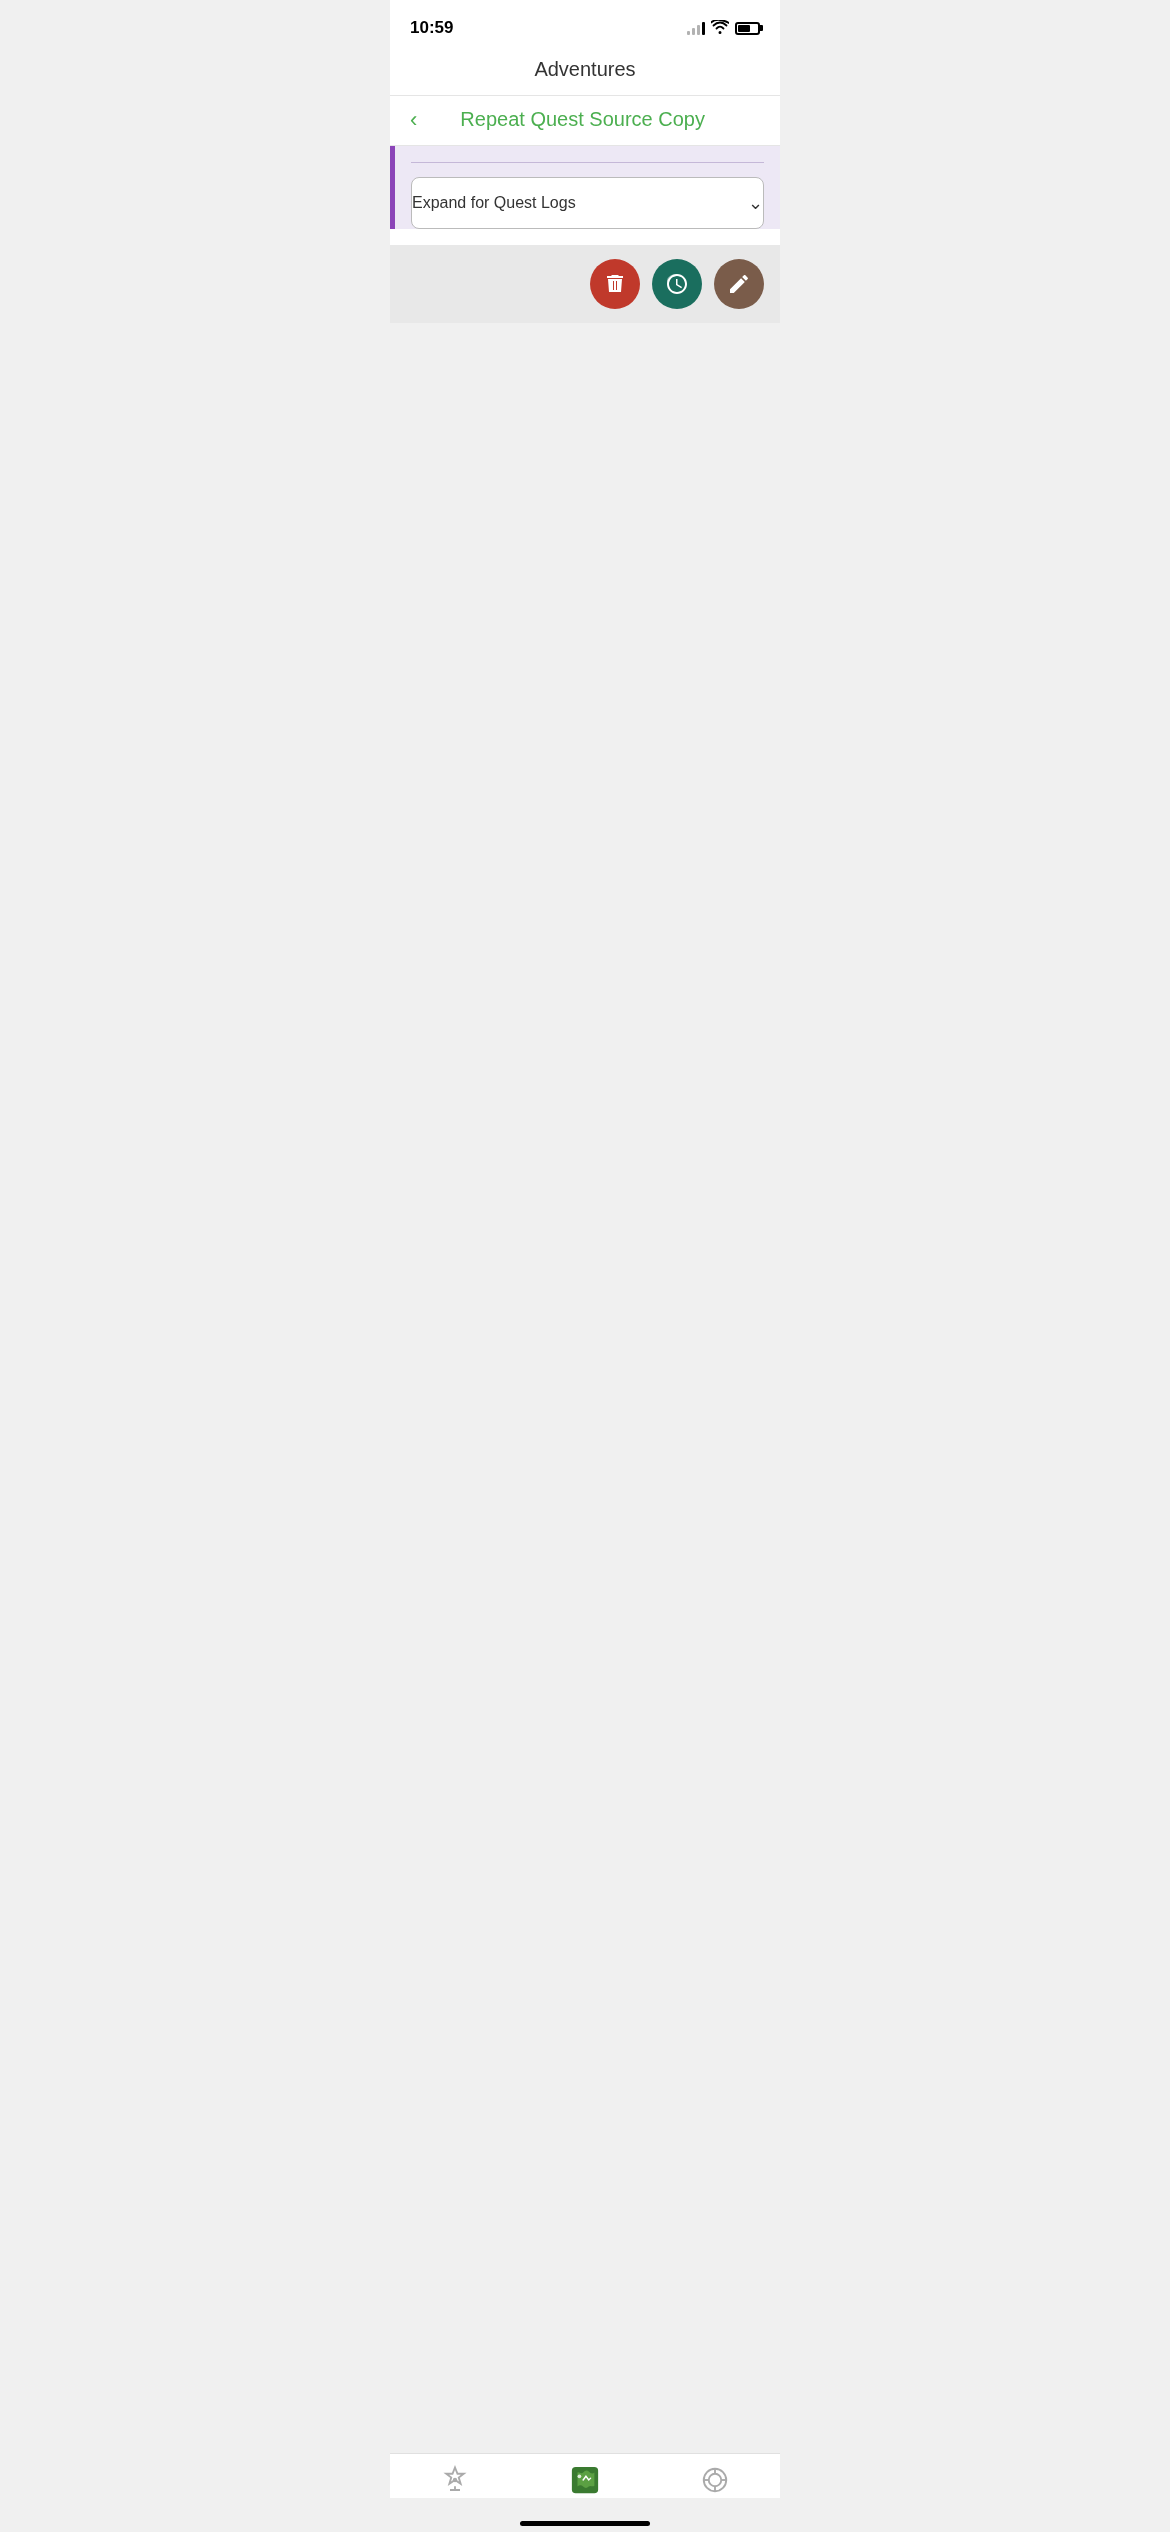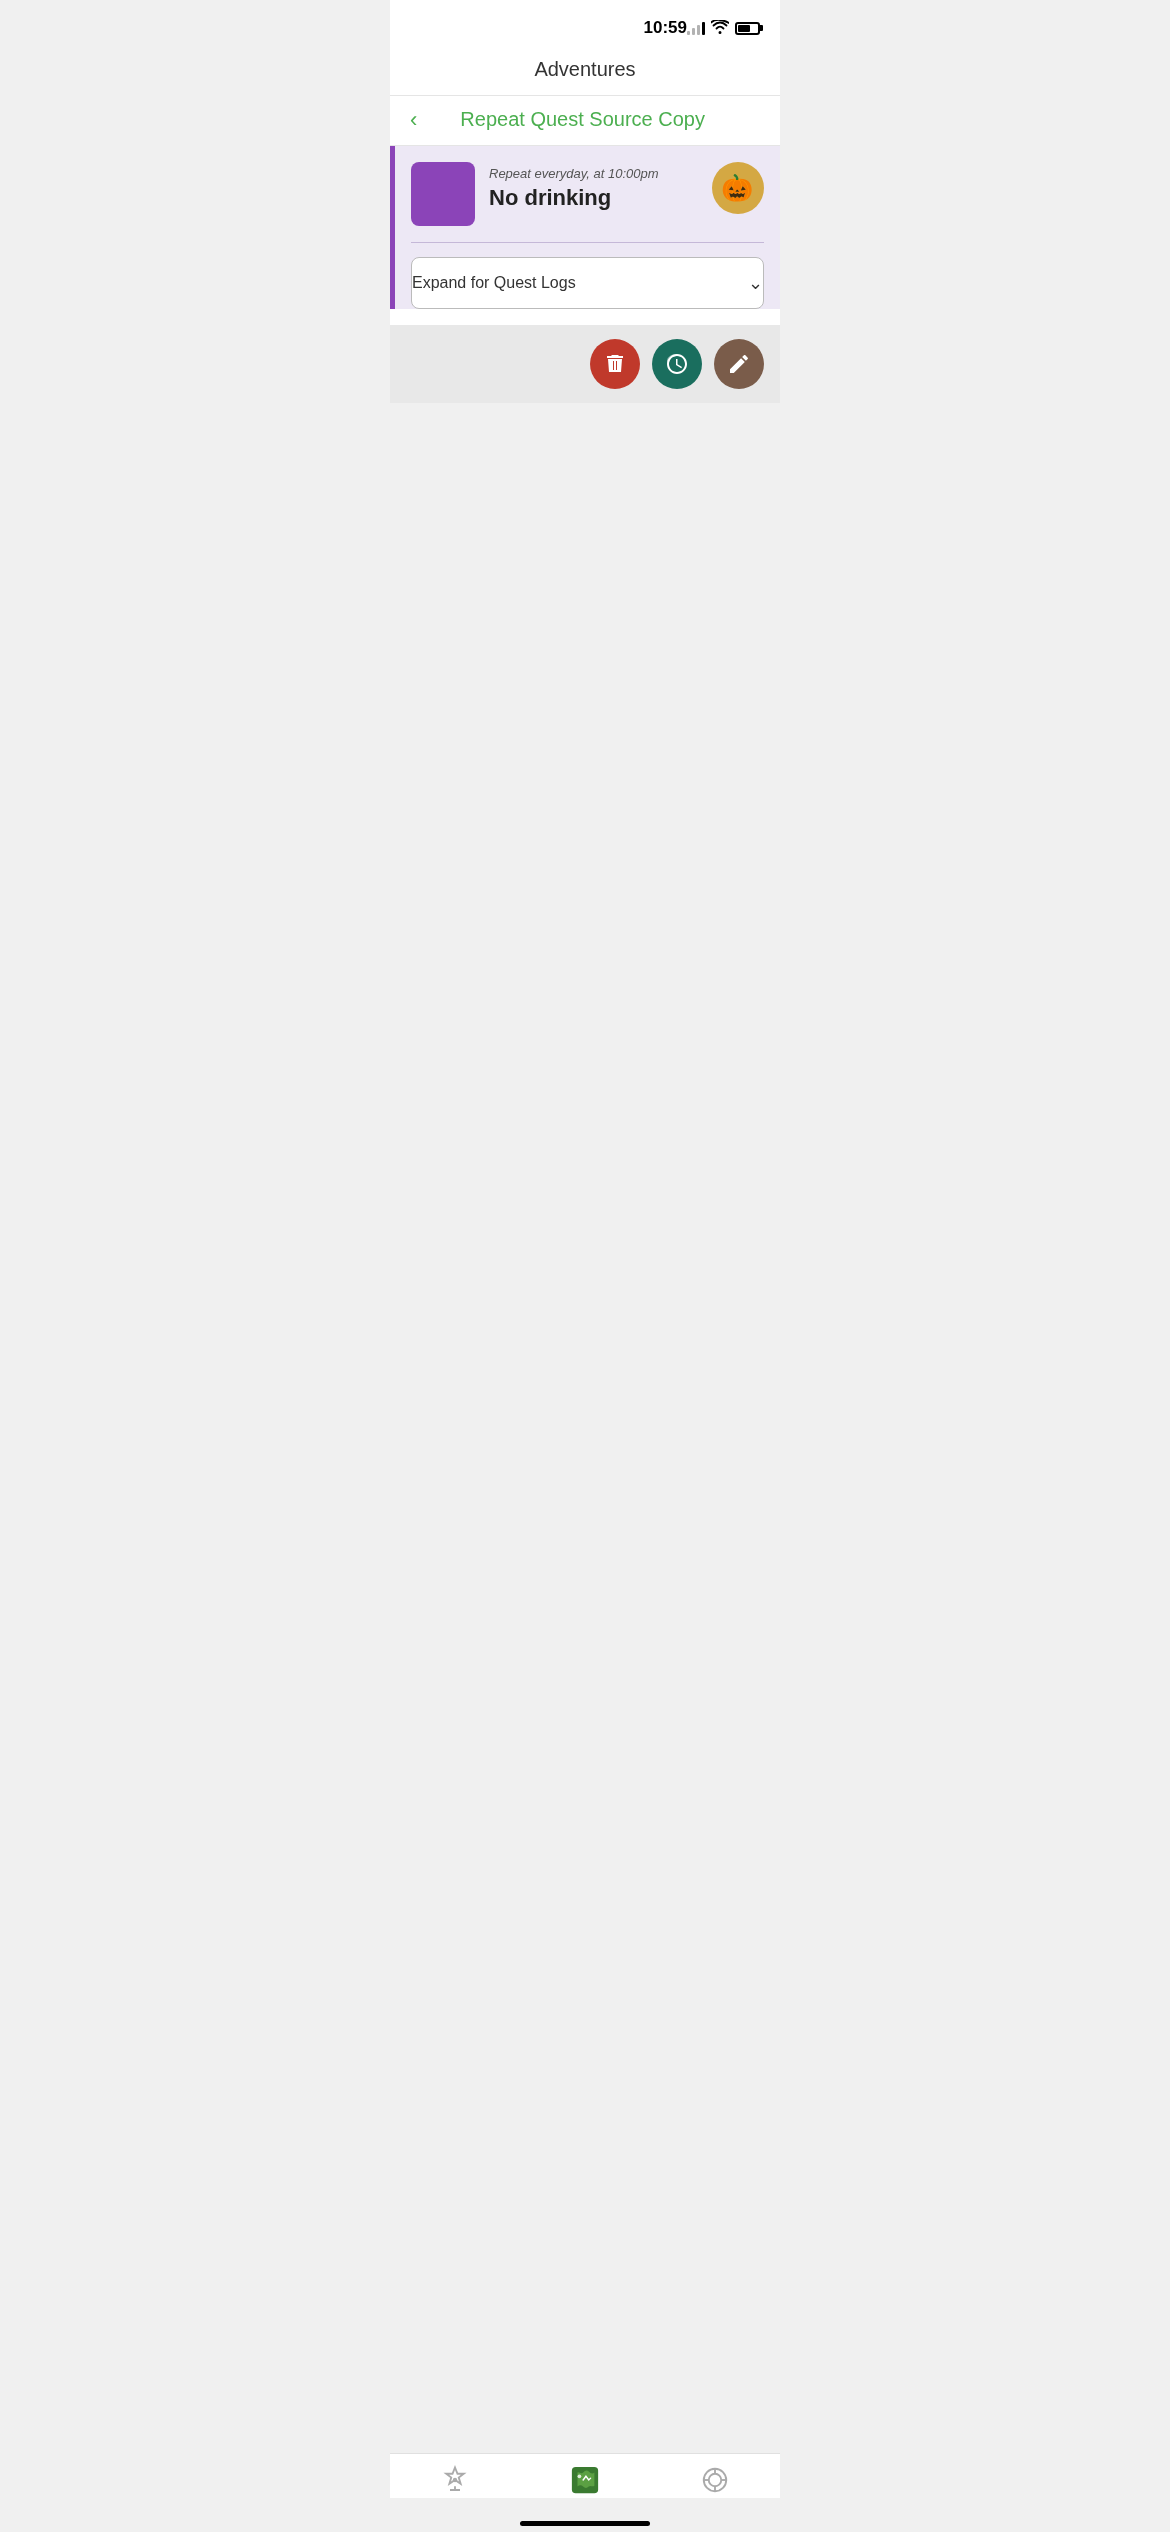--- a/index.html
+++ b/index.html
@@ -12,21 +12,21 @@
       min-height: 844px;
       margin: 0 auto;
       position: relative;
       overflow-x: hidden;
     }
 
     
     .status-bar {
       background: #fff;
       display: flex;
-      justify-content: flex-end;
+      justify-content: space-between;
       align-items: center;
       padding: 14px 20px 8px;
       height: 50px;
     }
 
     .status-time {
       font-size: 17px;
       font-weight: 700;
       color: #000;
     }
@@ -359,32 +359,20 @@
   <span class="header-title">Adventures</span>
 </div>
 
 <div class="nav-row">
   <span class="back-btn">‹</span>
   <span class="nav-title">Repeat Quest Source Copy</span>
 </div>
 
 <div class="card-container">
   <div class="quest-card">
-    <div class="card-top">
-      <div class="card-left">
-        <div class="quest-color-box"></div>
-        <div class="quest-title-area">
-          <span class="quest-repeat">Repeat everyday, at 10:00pm</span>
-          <span class="quest-name">No drinking</span>
-        </div>
-      </div>
-      <div class="avatar-circle">
-        <span>🎃</span>
-      </div>
-    </div>
 
     <hr class="card-divider">
 
 
     <div class="expand-btn">
       <span class="expand-label">Expand for Quest Logs</span>
       <span class="chevron-down">⌄</span>
     </div>
   </div>
 

